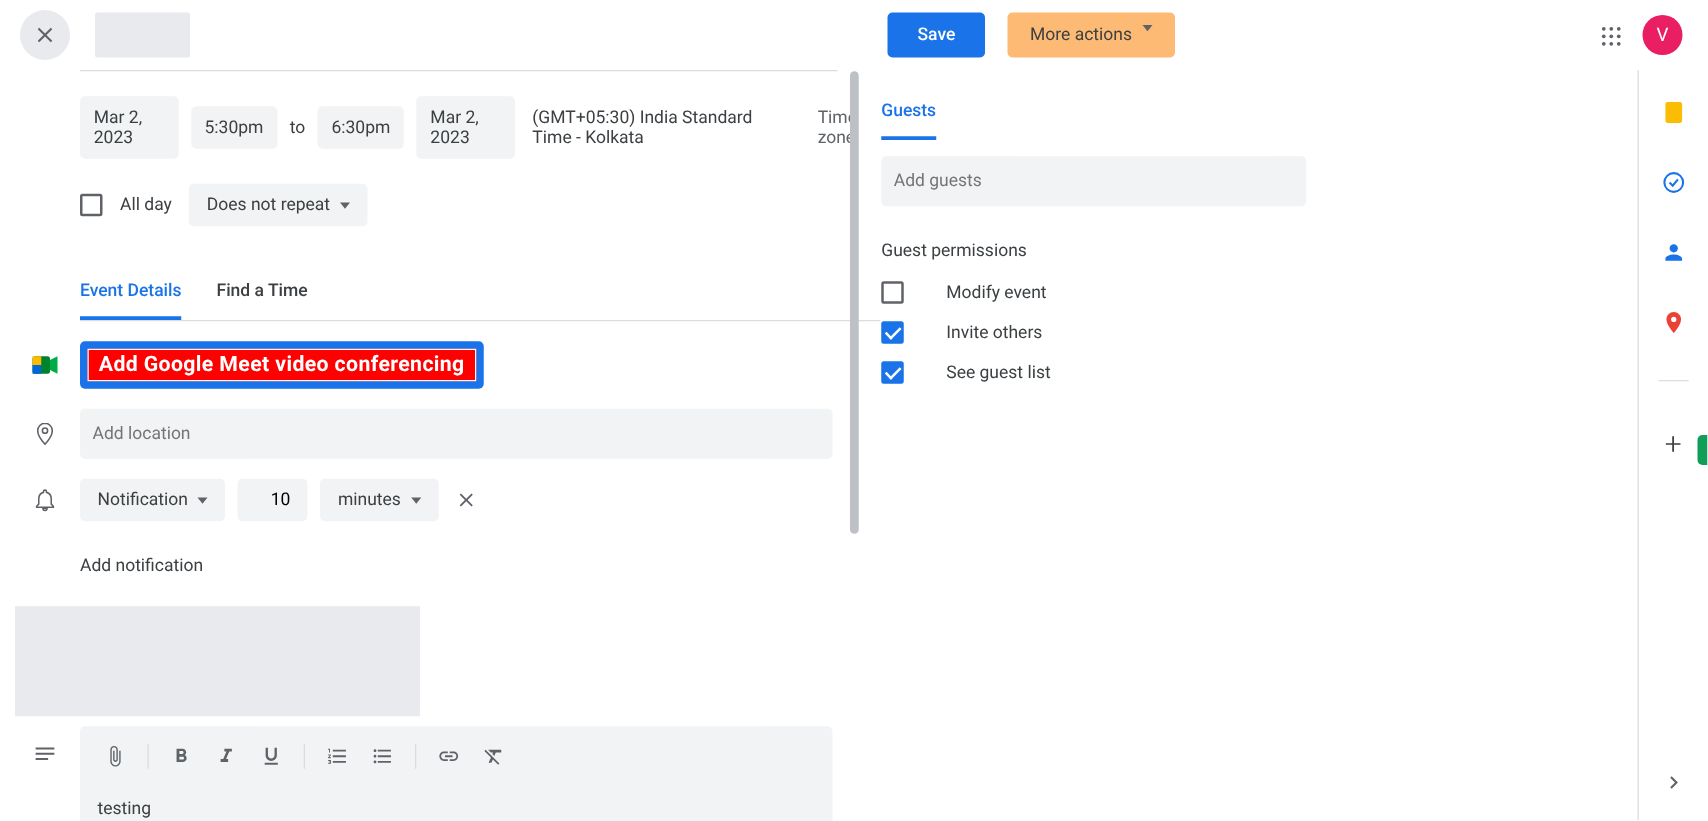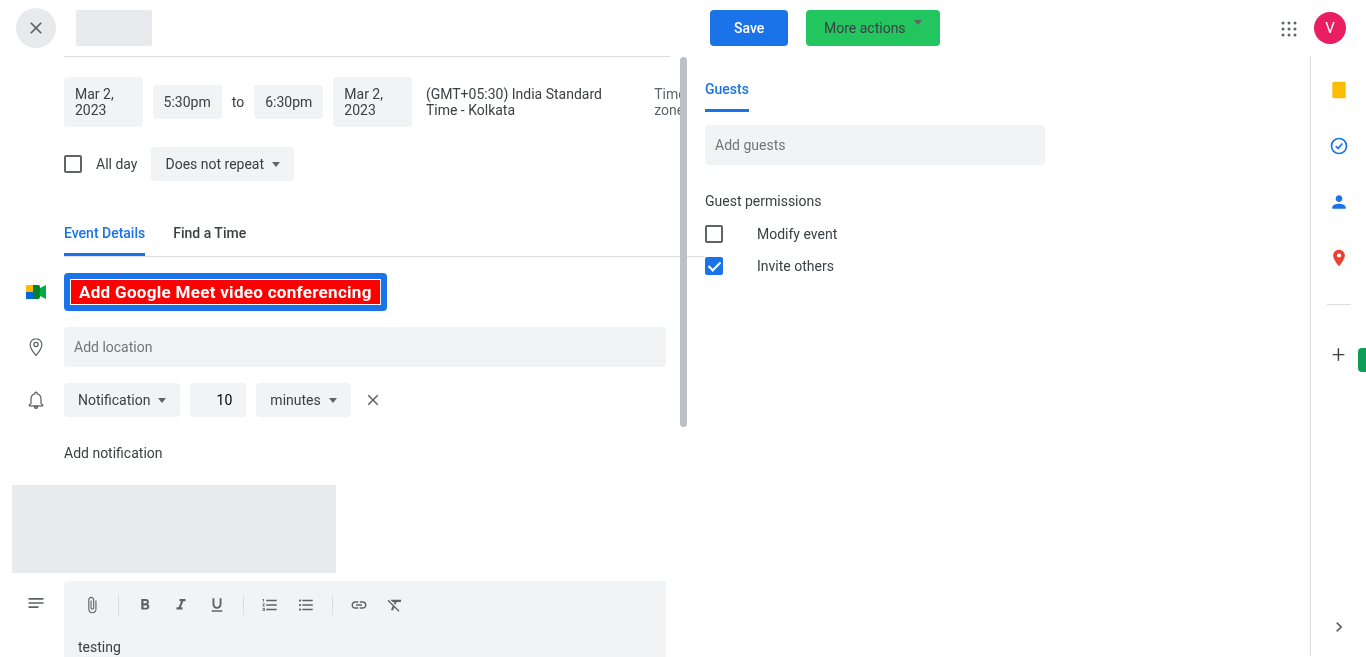--- a/index.html
+++ b/index.html
@@ -1,21 +1,21 @@
 <!DOCTYPE html>
 <html><head>
 <meta charset="utf-8">
 <style>
 *{box-sizing:border-box;margin:0;padding:0;font-family:Roboto,Arial,sans-serif}
 body{background:#fff;color:#3c4043;font-size:14px;width:1366px;height:657px;overflow:hidden;position:relative}
 .topbar{display:flex;align-items:center;padding:8px 16px;gap:12px;position:relative;height:56px}
 .close-btn{width:40px;height:40px;border-radius:50%;background:#e8eaed;display:flex;align-items:center;justify-content:center;cursor:pointer}
 .title-input{width:76px;height:36px;background:#e8eaed;border:none;border-radius:2px;margin-left:8px}
 .save-btn{background:#1a73e8;color:#fff;border:none;padding:10px 24px;border-radius:4px;font-size:14px;font-weight:500;cursor:pointer;margin-left:auto;position:absolute;left:710px}
-.more-actions{background:#22c55e;border:none;padding:10px 18px;border-radius:4px;font-size:14px;color:#3c4043;cursor:pointer;display:flex;align-items:flex-start;gap:8px;position:absolute;left:806px}
+.more-actions{background:#fdba74;border:none;padding:10px 18px;border-radius:4px;font-size:14px;color:#3c4043;cursor:pointer;display:flex;align-items:flex-start;gap:8px;position:absolute;left:806px}
 .apps-icon{position:absolute;right:68px;top:20px;cursor:pointer}
 .apps-icon svg{fill:#5f6368}
 .avatar{position:absolute;right:20px;top:12px;width:32px;height:32px;border-radius:50%;background:#e91e63;color:#fff;display:flex;align-items:center;justify-content:center;font-size:15px;cursor:pointer}
 .divider{height:1px;background:#dadce0;margin-left:64px;width:606px}
 .main{display:flex;padding-left:64px;padding-top:20px;position:relative}
 .left-col{width:640px}
 .datetime-row{display:flex;align-items:center;gap:10px;margin-bottom:20px}
 .chip{background:#f1f3f4;padding:9px 11px;border-radius:4px;font-size:14px;color:#3c4043;cursor:pointer}
 .tz-text{color:#3c4043;font-size:14px;margin-left:4px}
 .tz-link{color:#5f6368;font-size:14px;margin-left:12px;cursor:pointer}
@@ -235,20 +235,24 @@
     <input class="add-guests" placeholder="Add guests" style="">
     <div class="perm-title">Guest permissions</div>
     <div class="perm-row">
       <div class="checkbox"></div>
       <span>Modify event</span>
     </div>
     <div class="perm-row">
       <div class="checkbox checked"></div>
       <span>Invite others</span>
     </div>
+    <div class="perm-row">
+      <div class="checkbox checked"></div>
+      <span>See guest list</span>
+    </div>
   </div>
 </div>
 
 <div class="side-panel">
   <div class="sp-icon"><svg width="20" height="20" viewBox="0 0 24 24">
         <rect x="4" y="2" width="16" height="20" rx="2" fill="#fbbc04"></rect>
       </svg></div>
   <div class="sp-icon"><svg width="20" height="20" viewBox="0 0 24 24">
         <circle cx="12" cy="12" r="9" fill="none" stroke="#1a73e8" stroke-width="2"></circle>
         <path d="M8 12l3 3 5-6" stroke="#1a73e8" stroke-width="2" fill="none"></path>

